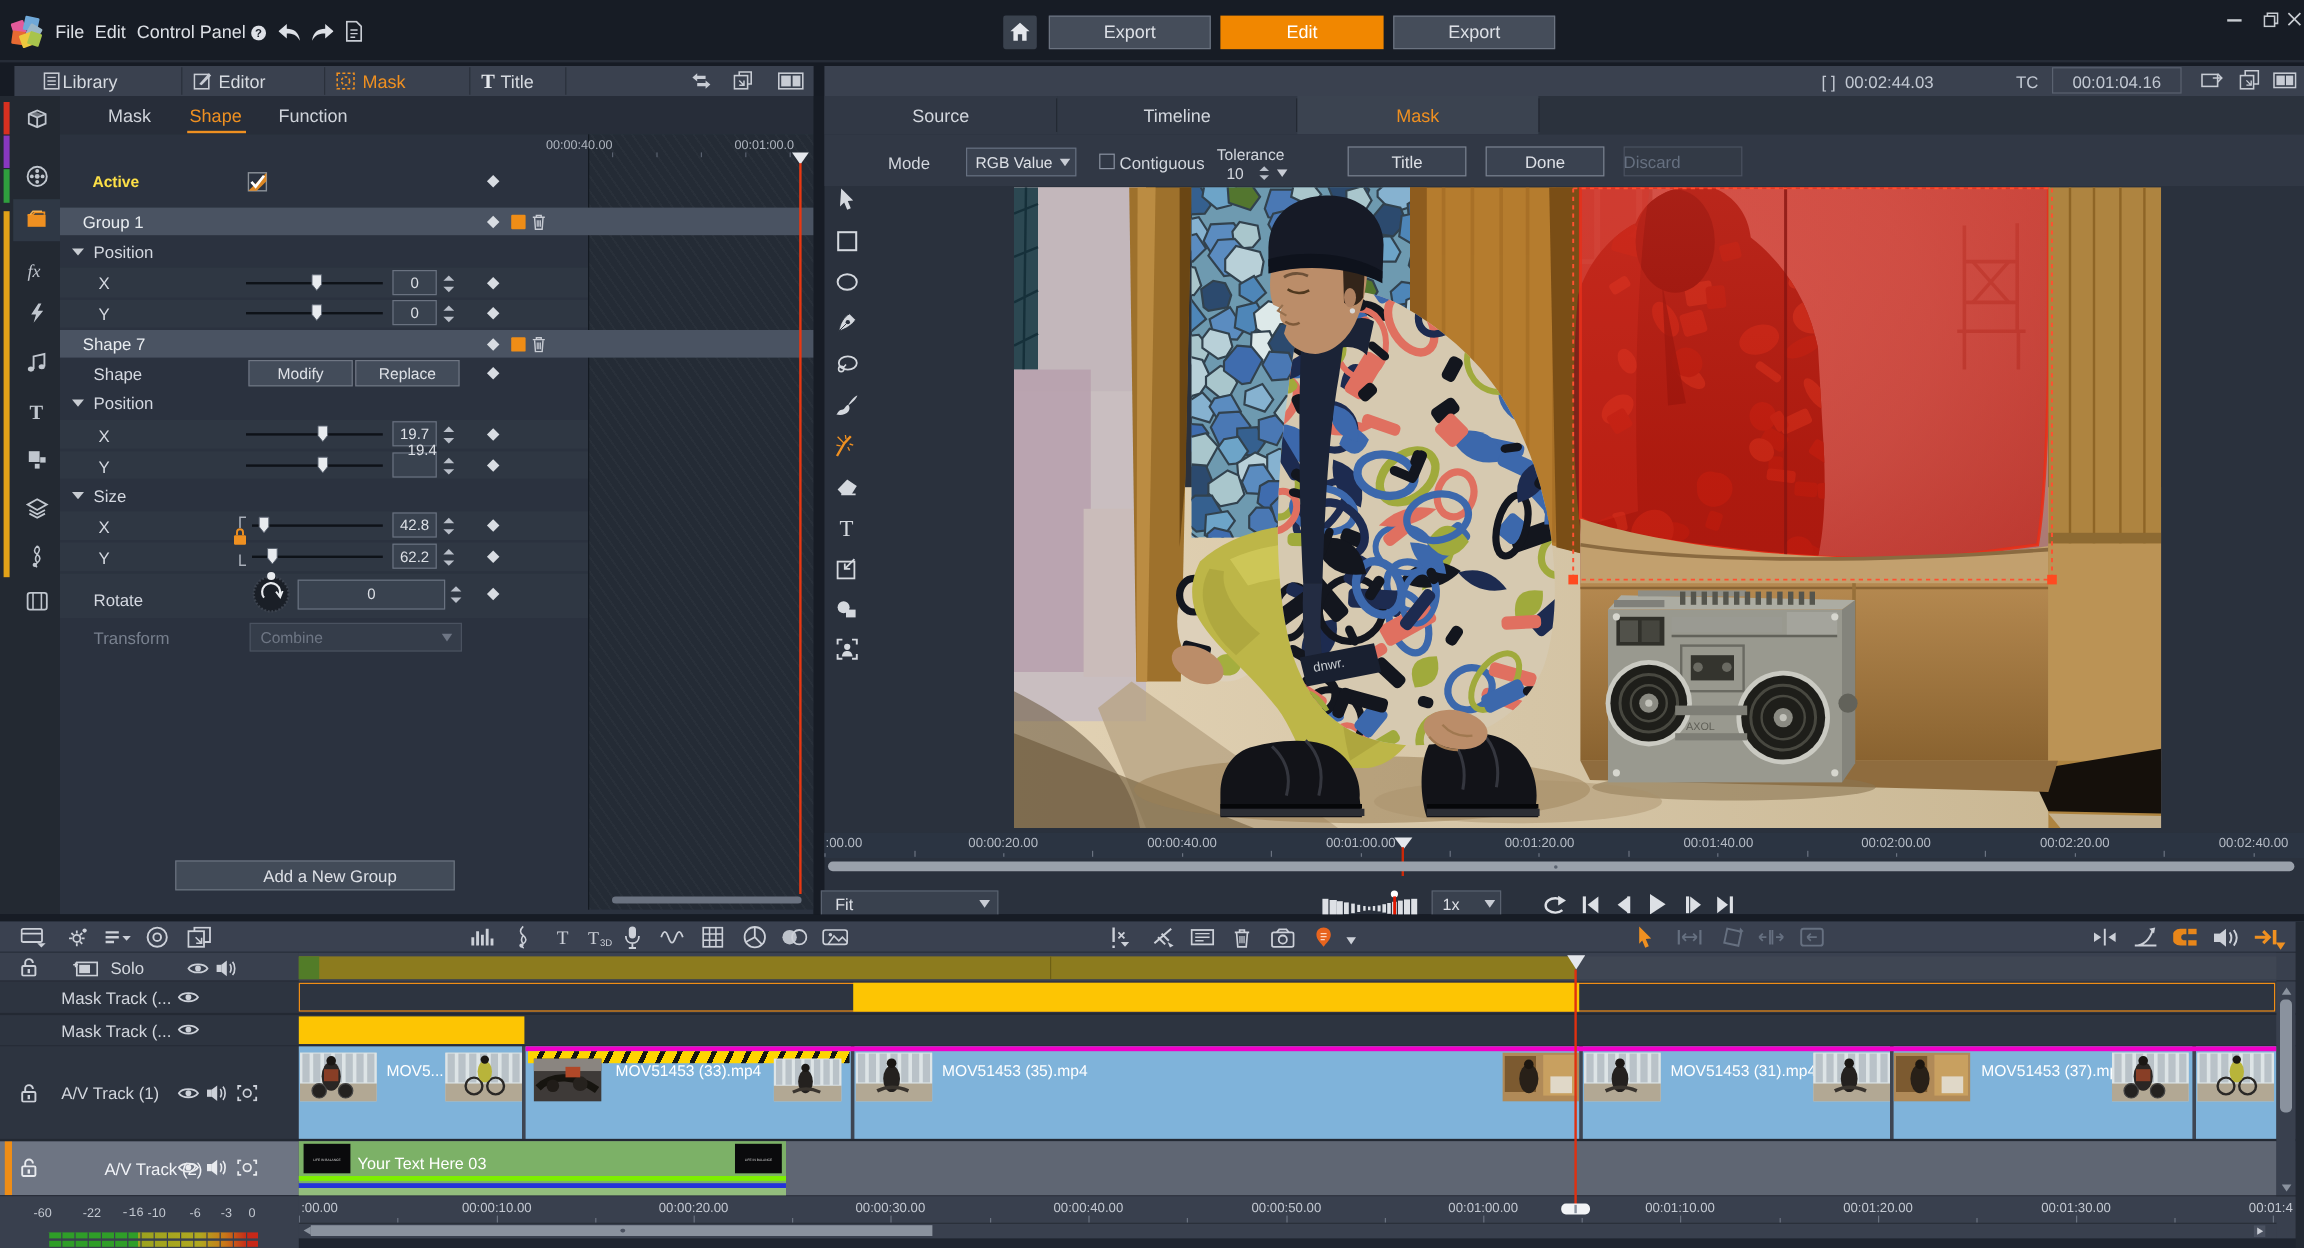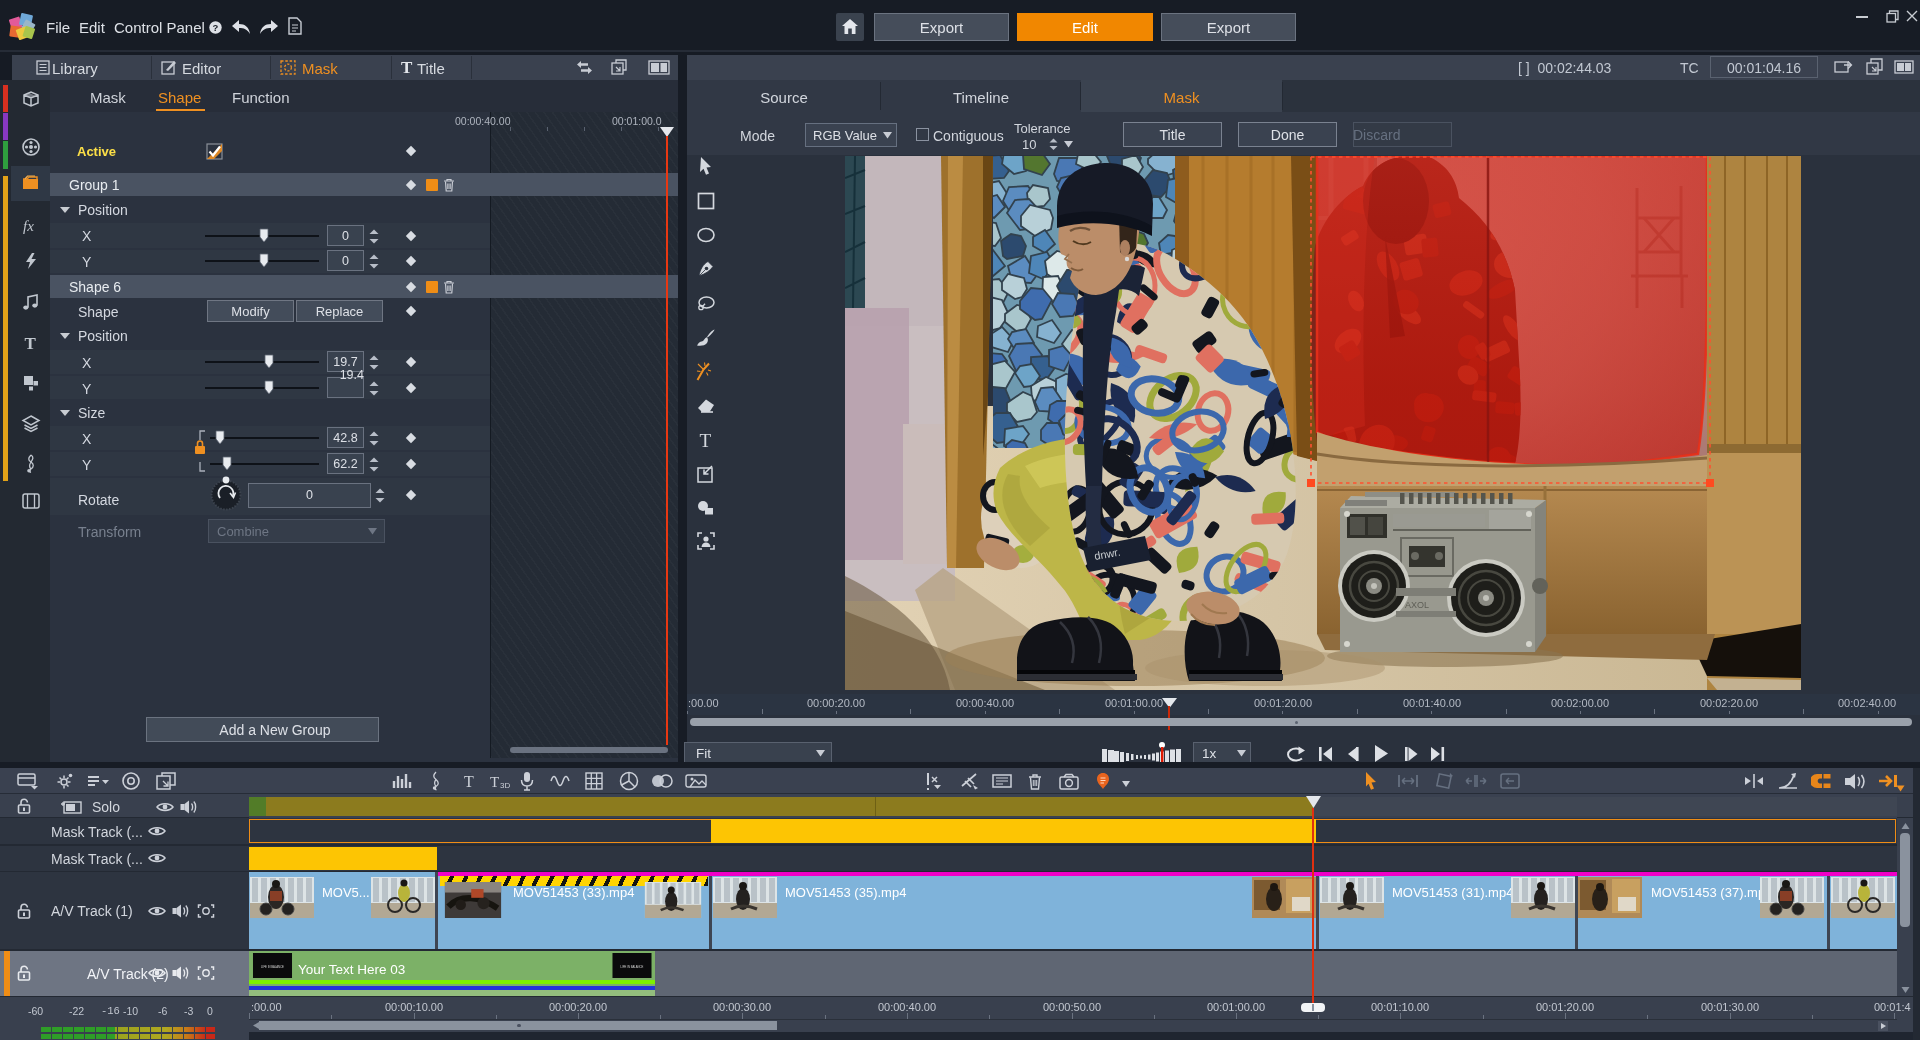--- a/index.html
+++ b/index.html
@@ -193,21 +193,21 @@
     <div class="ab" style="left:50px;top:426px;width:440px;height:24px;background:#2f3743;"></div>
     <div class="ab" style="left:50px;top:452px;width:440px;height:24px;background:#2f3743;"></div>
     <div class="ab" style="left:50px;top:478px;width:440px;height:37px;background:#2f3743;"></div>
     <div class="ab" style="left:50px;top:173px;width:628px;height:23px;background:#4a5362;"></div>
     <div class="ab" style="left:50px;top:275px;width:628px;height:23px;background:#4a5362;"></div>
 <div class="tx" style="left:77px;top:144px;font-size:13px;color:#fde047;font-weight:bold;">Active</div>
 <div class="tx" style="left:69px;top:177px;font-size:14px;color:#e8ecf0;">Group 1</div>
 <div class="tx" style="left:78px;top:202px;font-size:14px;color:#d4d8e0;">Position</div>
 <div class="tx" style="left:82px;top:228px;font-size:14px;color:#d4d8e0;">X</div>
 <div class="tx" style="left:82px;top:254px;font-size:14px;color:#d4d8e0;">Y</div>
-<div class="tx" style="left:69px;top:279px;font-size:14px;color:#e8ecf0;">Shape 6</div>
+<div class="tx" style="left:69px;top:279px;font-size:14px;color:#e8ecf0;">Shape 7</div>
 <div class="tx" style="left:78px;top:304px;font-size:14px;color:#d4d8e0;">Shape</div>
 <div class="tx" style="left:78px;top:328px;font-size:14px;color:#d4d8e0;">Position</div>
 <div class="tx" style="left:82px;top:355px;font-size:14px;color:#d4d8e0;">X</div>
 <div class="tx" style="left:82px;top:381px;font-size:14px;color:#d4d8e0;">Y</div>
 <div class="tx" style="left:78px;top:405px;font-size:14px;color:#d4d8e0;">Size</div>
 <div class="tx" style="left:82px;top:431px;font-size:14px;color:#d4d8e0;">X</div>
 <div class="tx" style="left:82px;top:457px;font-size:14px;color:#d4d8e0;">Y</div>
 <div class="tx" style="left:78px;top:492px;font-size:14px;color:#d4d8e0;">Rotate</div>
 <div class="tx" style="left:78px;top:524px;font-size:14px;color:#78808e;">Transform</div>
 <svg class="ab" style="left:60px;top:206px" width="10" height="8" viewBox="0 0 10 8">
@@ -450,21 +450,21 @@
     </svg>
     <div class="ab" style="left:687px;top:694px;width:1233px;height:21px;background:#2b3442;"></div>
     <div class="tx" style="left:688px;top:697px;font-size:11px;color:#b4bac4;">:00.00</div>
     <div class="tx" style="left:796px;top:697px;width:80px;text-align:center;font-size:11px;color:#b4bac4;">00:00:20.00</div>
     <div class="tx" style="left:945px;top:697px;width:80px;text-align:center;font-size:11px;color:#b4bac4;">00:00:40.00</div>
     <div class="tx" style="left:1094px;top:697px;width:80px;text-align:center;font-size:11px;color:#b4bac4;">00:01:00.00</div>
     <div class="tx" style="left:1243px;top:697px;width:80px;text-align:center;font-size:11px;color:#b4bac4;">00:01:20.00</div>
     <div class="tx" style="left:1392px;top:697px;width:80px;text-align:center;font-size:11px;color:#b4bac4;">00:01:40.00</div>
     <div class="tx" style="left:1540px;top:697px;width:80px;text-align:center;font-size:11px;color:#b4bac4;">00:02:00.00</div>
     <div class="tx" style="left:1689px;top:697px;width:80px;text-align:center;font-size:11px;color:#b4bac4;">00:02:20.00</div>
-    <div class="tx" style="left:1838px;top:697px;width:80px;font-size:11px;color:#b4bac4;">00:02:40.00</div>
+    <div class="tx" style="left:1838px;top:697px;width:80px;text-align:center;font-size:11px;color:#b4bac4;">00:02:40.00</div>
     <div class="ab" style="left:687px;top:711px;width:1px;height:3px;background:#6a7280;"></div>
     <div class="ab" style="left:762px;top:709px;width:1px;height:5px;background:#6a7280;"></div>
     <div class="ab" style="left:836px;top:711px;width:1px;height:3px;background:#6a7280;"></div>
     <div class="ab" style="left:910px;top:709px;width:1px;height:5px;background:#6a7280;"></div>
     <div class="ab" style="left:985px;top:711px;width:1px;height:3px;background:#6a7280;"></div>
     <div class="ab" style="left:1059px;top:709px;width:1px;height:5px;background:#6a7280;"></div>
     <div class="ab" style="left:1134px;top:711px;width:1px;height:3px;background:#6a7280;"></div>
     <div class="ab" style="left:1208px;top:709px;width:1px;height:5px;background:#6a7280;"></div>
     <div class="ab" style="left:1282px;top:711px;width:1px;height:3px;background:#6a7280;"></div>
     <div class="ab" style="left:1357px;top:709px;width:1px;height:5px;background:#6a7280;"></div>

